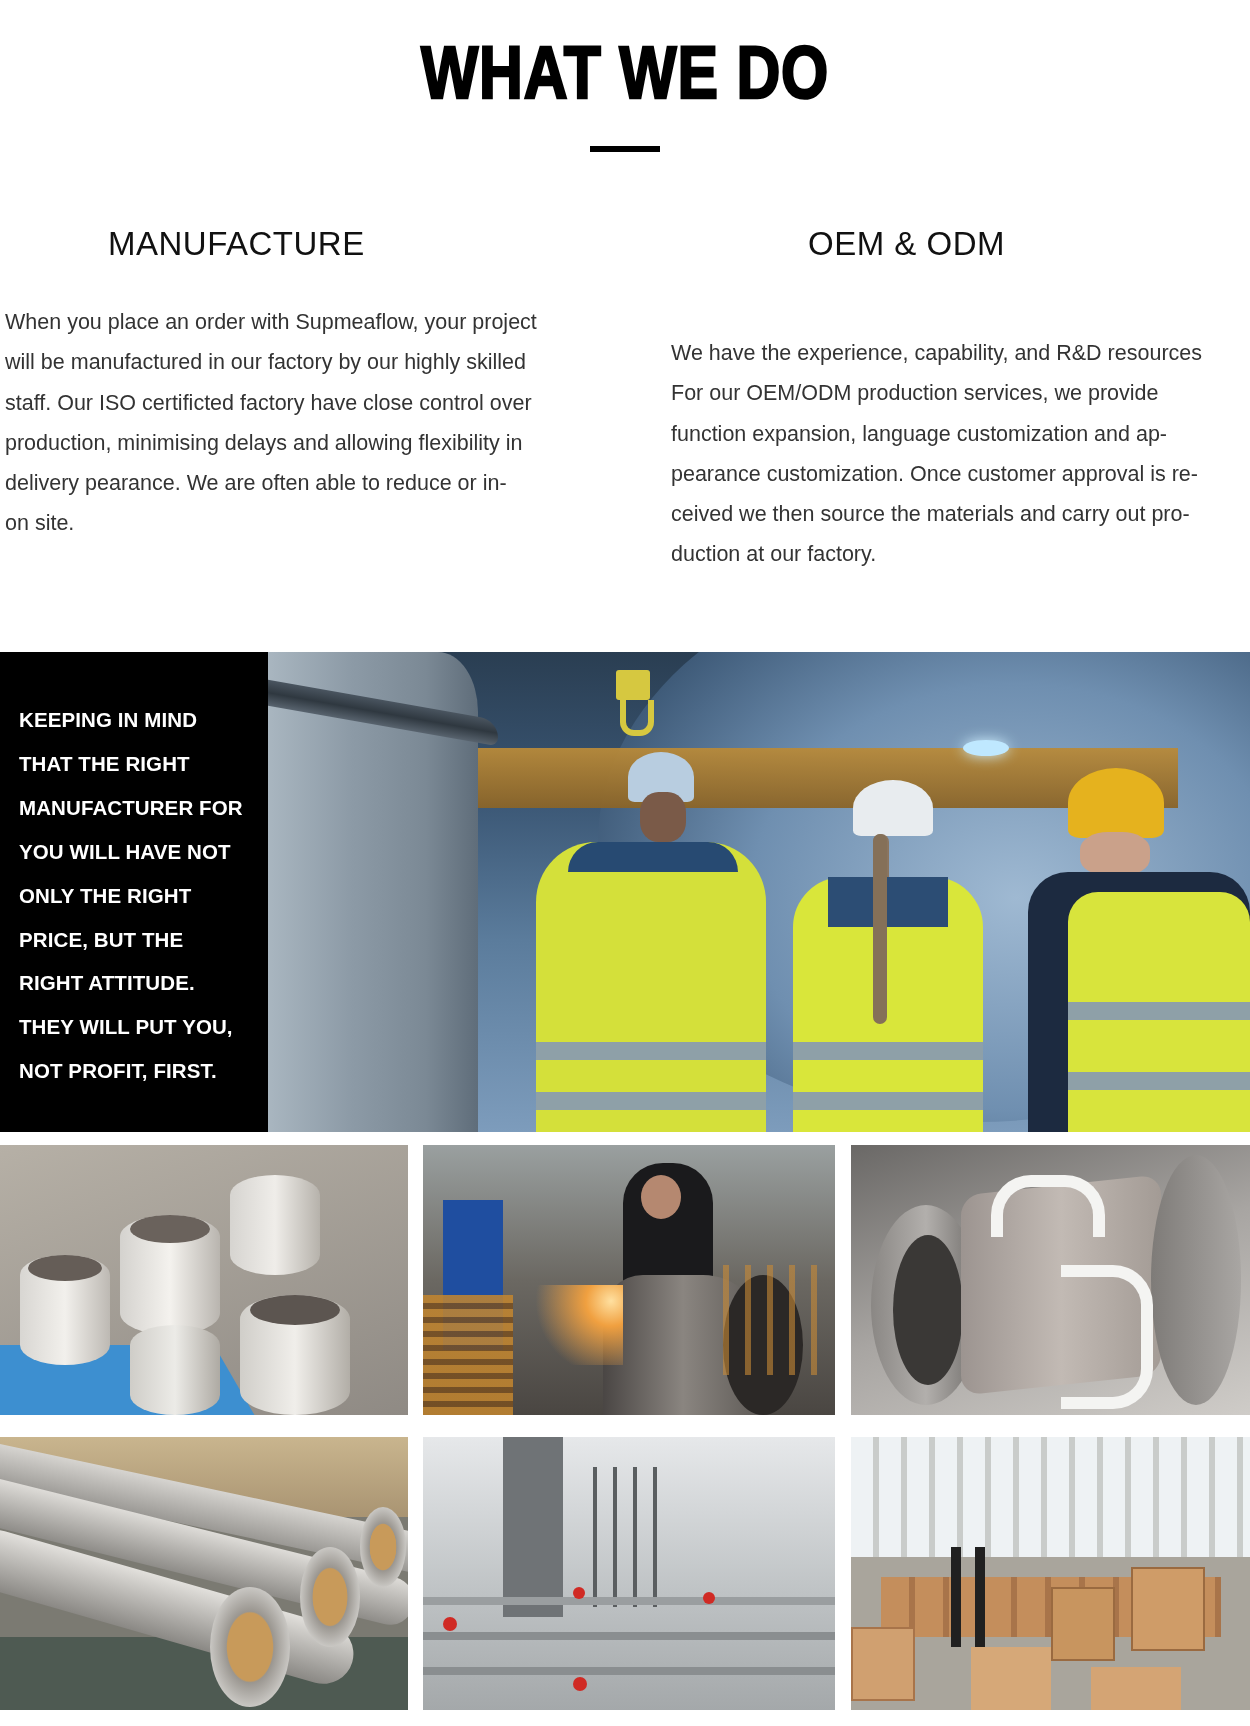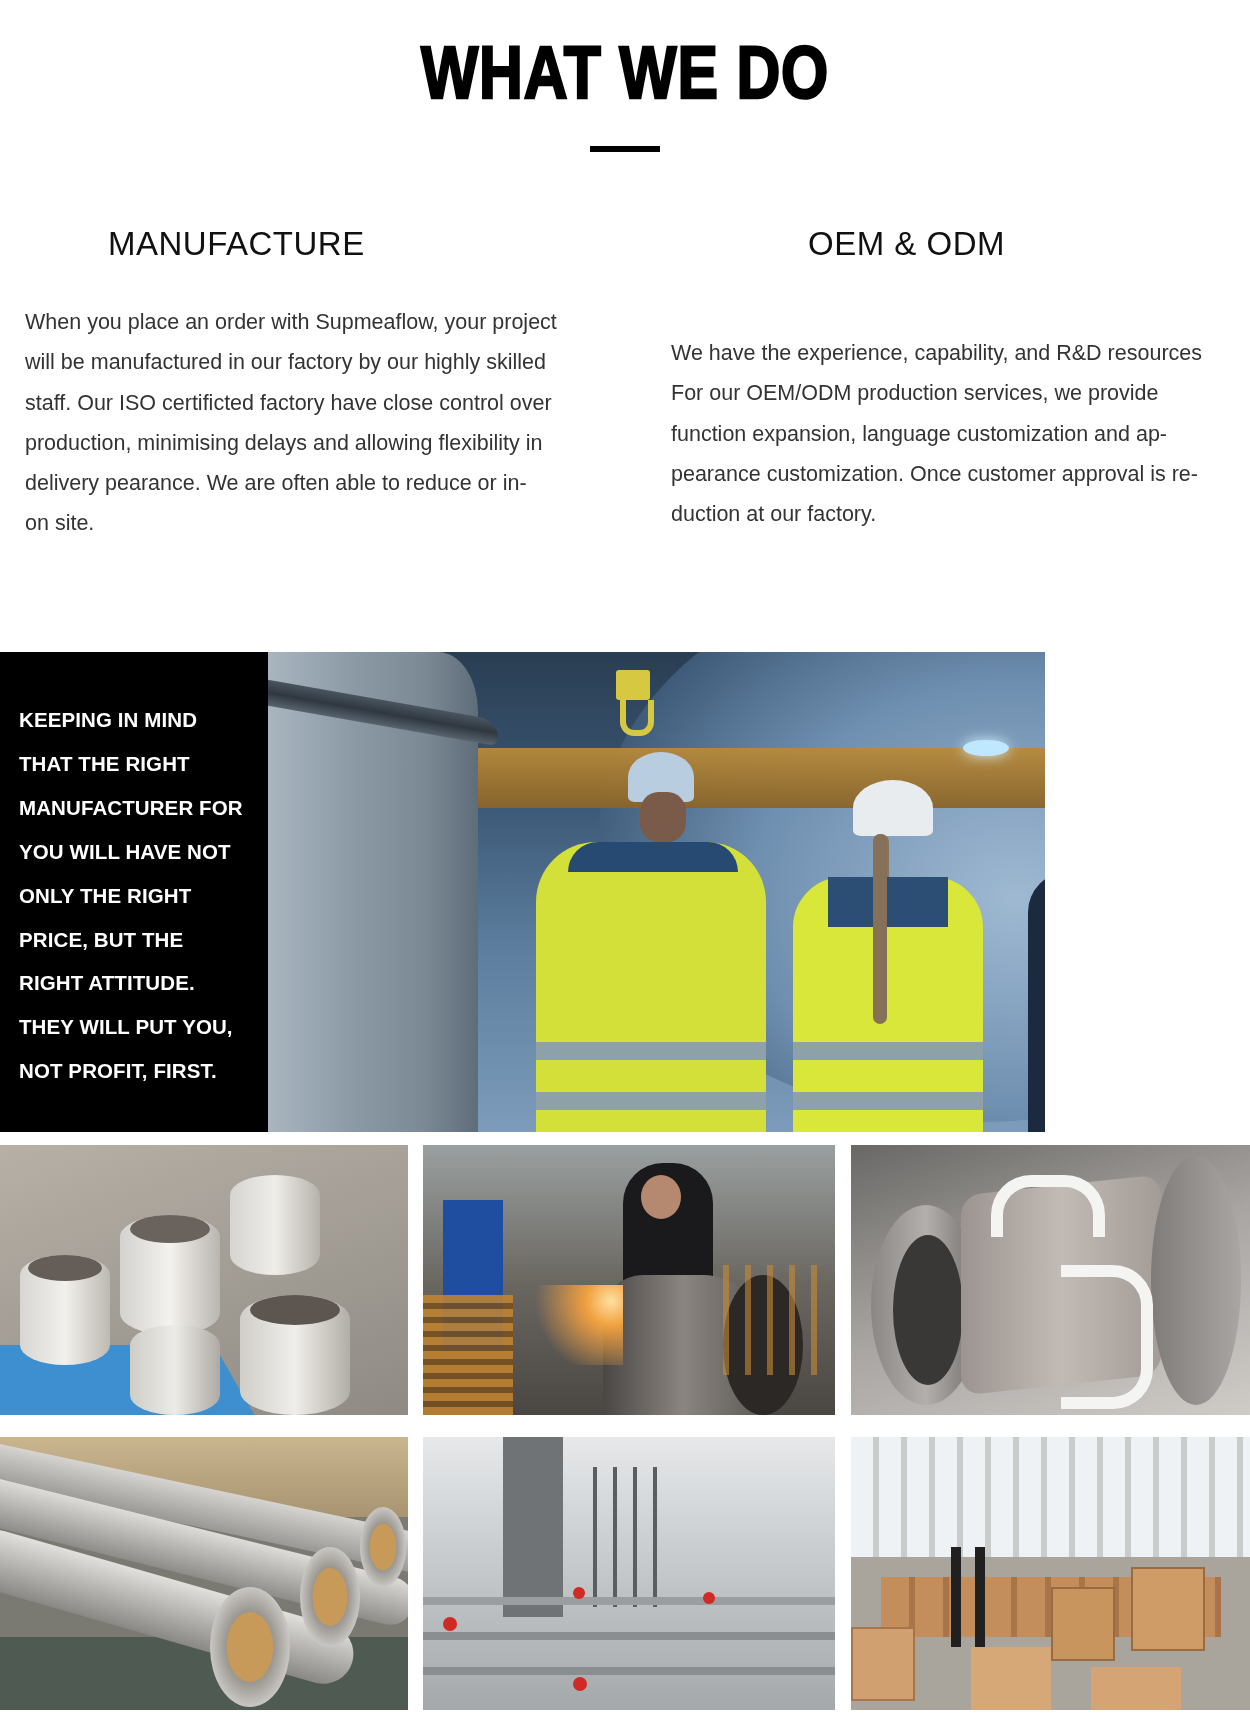--- a/index.html
+++ b/index.html
@@ -13,25 +13,25 @@
     line-height: 86px; -webkit-text-stroke: 2.5px #000; }
   .title-rule { position: absolute; left: 590px; top: 146px; width: 70px; height: 6px; background: #000; }
 
   
   .col-heading { position: absolute; top: 224px; font-size: 33px; color: #111; font-weight: 400;
     letter-spacing: 0.5px; line-height: 40px; }
   .col-heading.left { left: 108px; }
   .col-heading.right { left: 808px; }
   .col-body { position: absolute; top: 302px; font-size: 21.5px; line-height: 40.3px; color: #333; }
   .col-body p { margin: 0; white-space: nowrap; }
-  .col-body.left { left: 5px; margin-left: 20px; }
+  .col-body.left { left: 5px; }
   .col-body.right { left: 671px; top: 301px; margin-top: 32px; }
 
   
-  .banner { position: absolute; left: 0; top: 652px; width: 1045px; height: 480px; overflow: hidden; }
+  .banner { position: absolute; left: 0; top: 652px; width: 1250px; height: 480px; overflow: hidden; }
   .banner-quote { position: absolute; left: 0; top: 0; width: 268px; height: 480px; background: #000;
     z-index: 2; }
   .banner-quote .lines { position: absolute; left: 19px; top: 46px; }
   .banner-quote .line { color: #fff; font-weight: 700; font-size: 20.5px; line-height: 43.9px;
     white-space: nowrap; letter-spacing: 0.1px; }
   .banner-photo { position: absolute; left: 268px; top: 0; width: 982px; height: 480px;
     background: linear-gradient(180deg, #2a3e52 0%, #3a5674 30%, #5b7c9c 60%, #7d9cbc 100%); overflow: hidden; }
   .bp { position: absolute; }
 
   
@@ -53,20 +53,21 @@
   <p>delivery pearance. We are often able to reduce or in-</p>
   <p>on site.</p>
 </div>
 
 <div class="col-heading right">OEM &amp; ODM</div>
 <div class="col-body right">
   <p>We have the experience, capability, and R&amp;D resources</p>
   <p>For our OEM/ODM production services, we provide</p>
   <p>function expansion, language customization and ap-</p>
   <p>pearance customization. Once customer approval is re-</p>
+  <p>ceived we then source the materials and carry out pro-</p>
   <p>duction at our factory.</p>
 </div>
 
 <div class="banner">
   <div class="banner-quote">
     <div class="lines">
       <div class="line">KEEPING IN MIND</div>
       <div class="line">THAT THE RIGHT</div>
       <div class="line">MANUFACTURER FOR</div>
       <div class="line">YOU WILL HAVE NOT</div>

